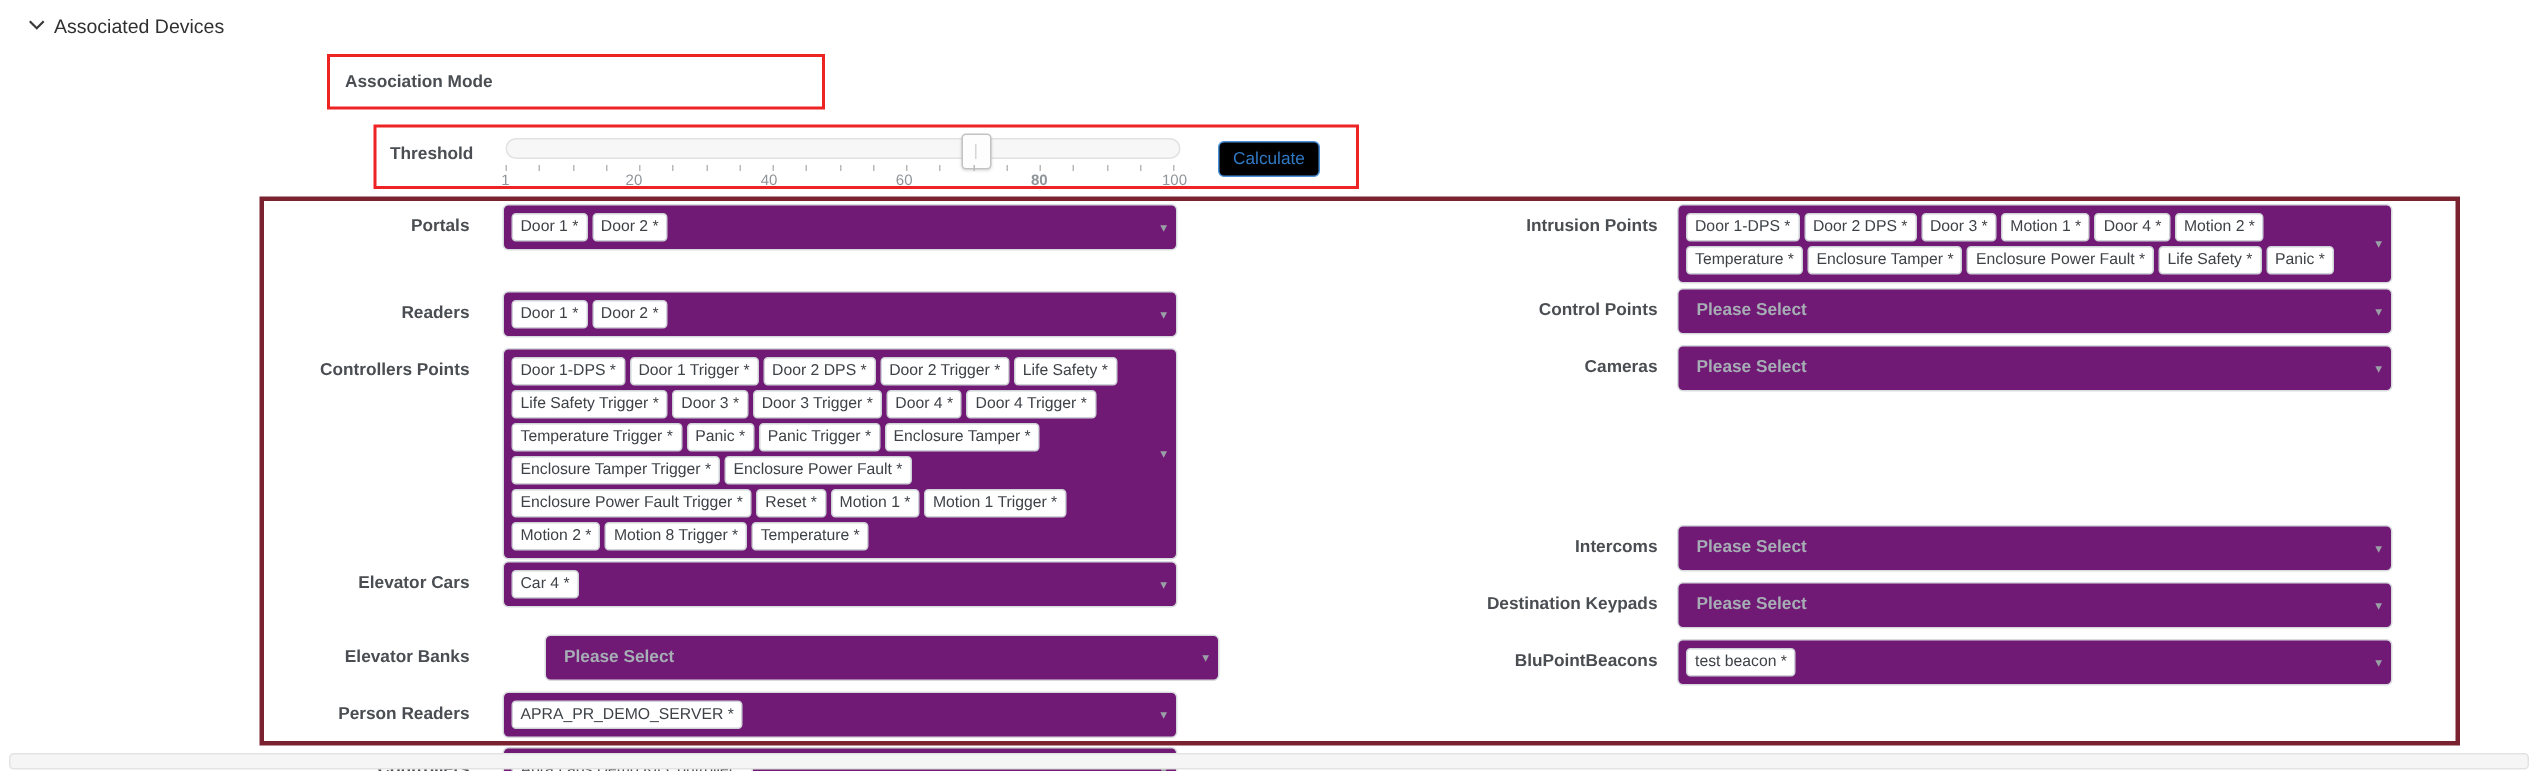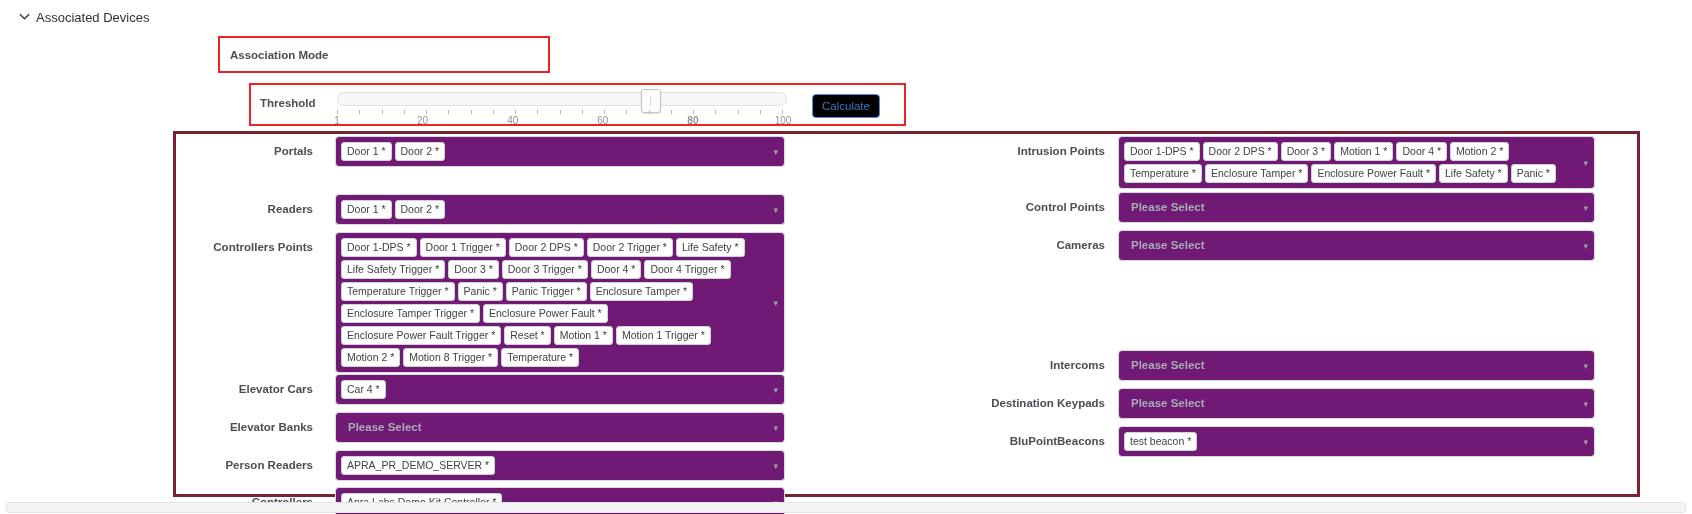--- a/index.html
+++ b/index.html
@@ -178,21 +178,21 @@
           <span class="caret">▾</span>
         </div>
       </div>
       <div class="frow" style="margin-top: 1px;">
         <div class="fld-label">Elevator Cars</div>
         <div class="select">
           <span class="tag">Car 4 *</span>
           <span class="caret">▾</span>
         </div>
       </div>
-      <div class="frow" style="margin-top: 7px;">
+      <div class="frow" style="margin-top: 18px; justify-content: space-between;">
         <div class="fld-label">Elevator Banks</div>
         <div class="select">
           <span class="placeholder">Please Select</span>
           <span class="caret">▾</span>
         </div>
       </div>
       <div class="frow" style="margin-top: 7px;">
         <div class="fld-label">Person Readers</div>
         <div class="select">
           <span class="tag">APRA_PR_DEMO_SERVER *</span>

